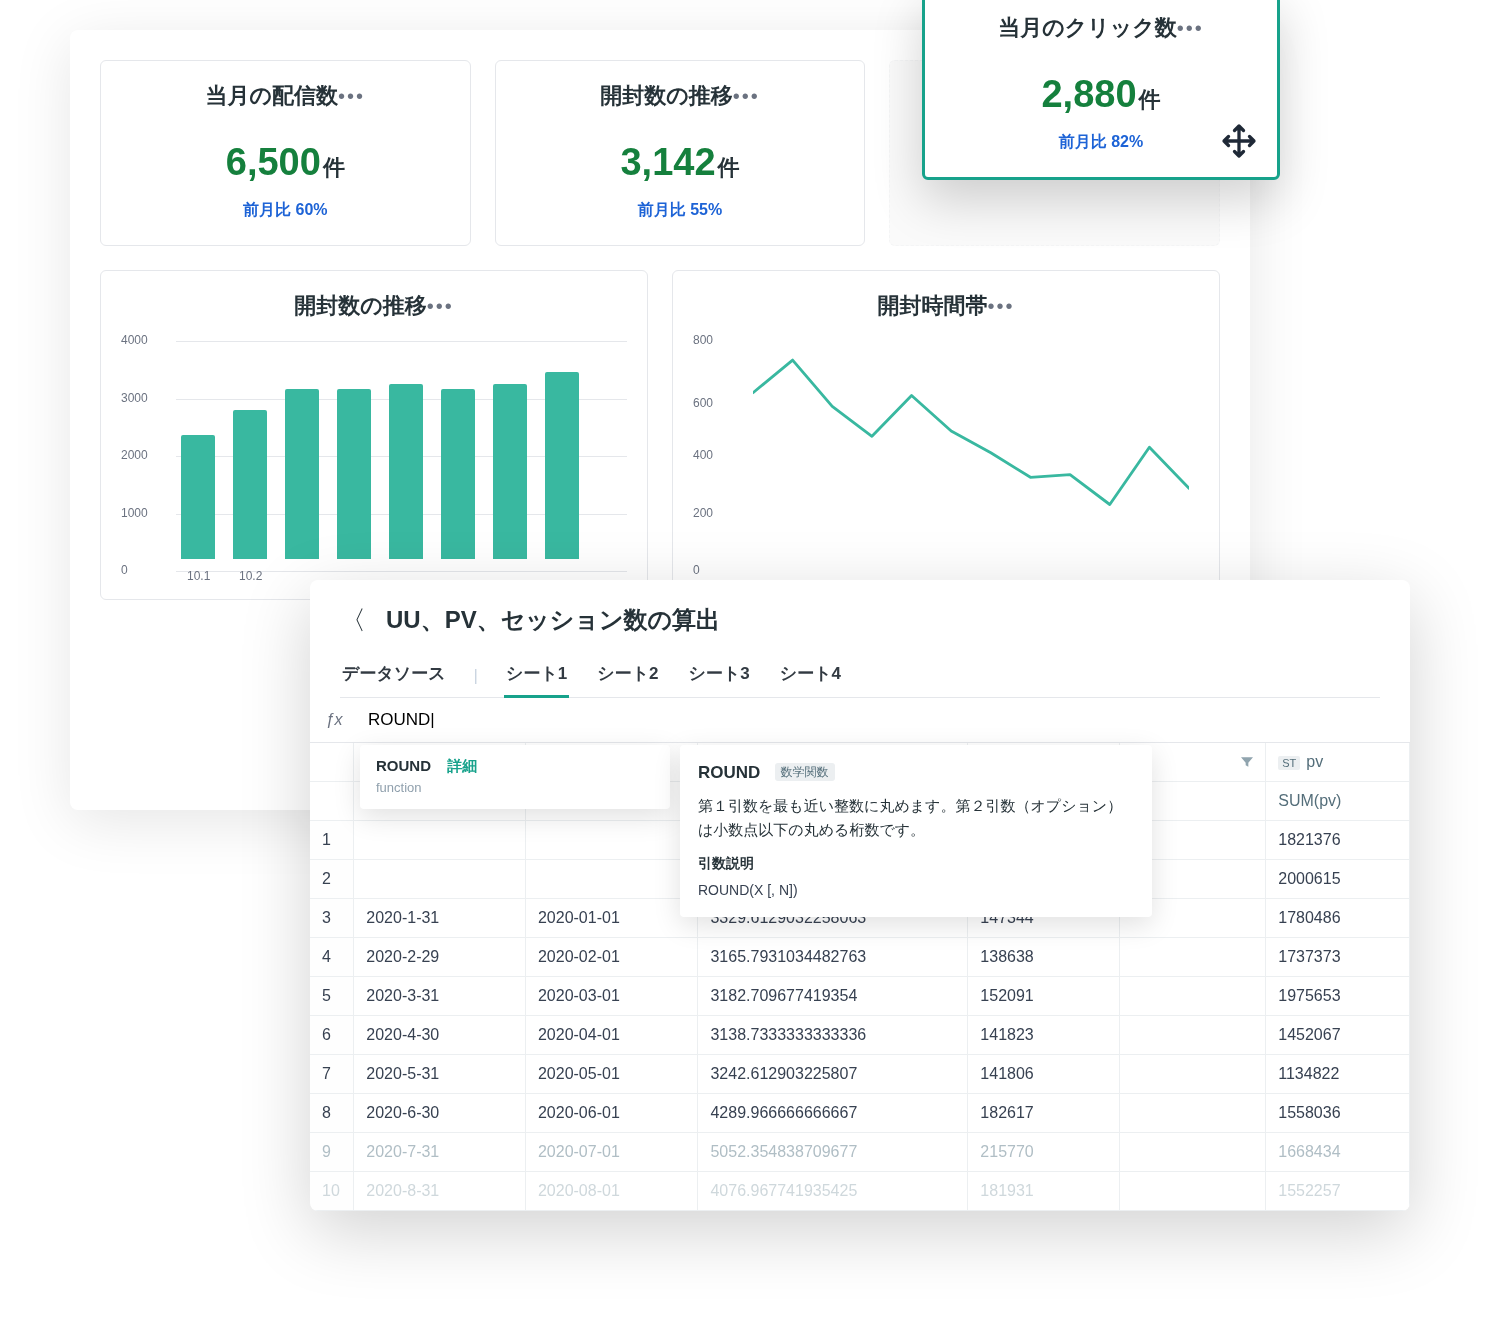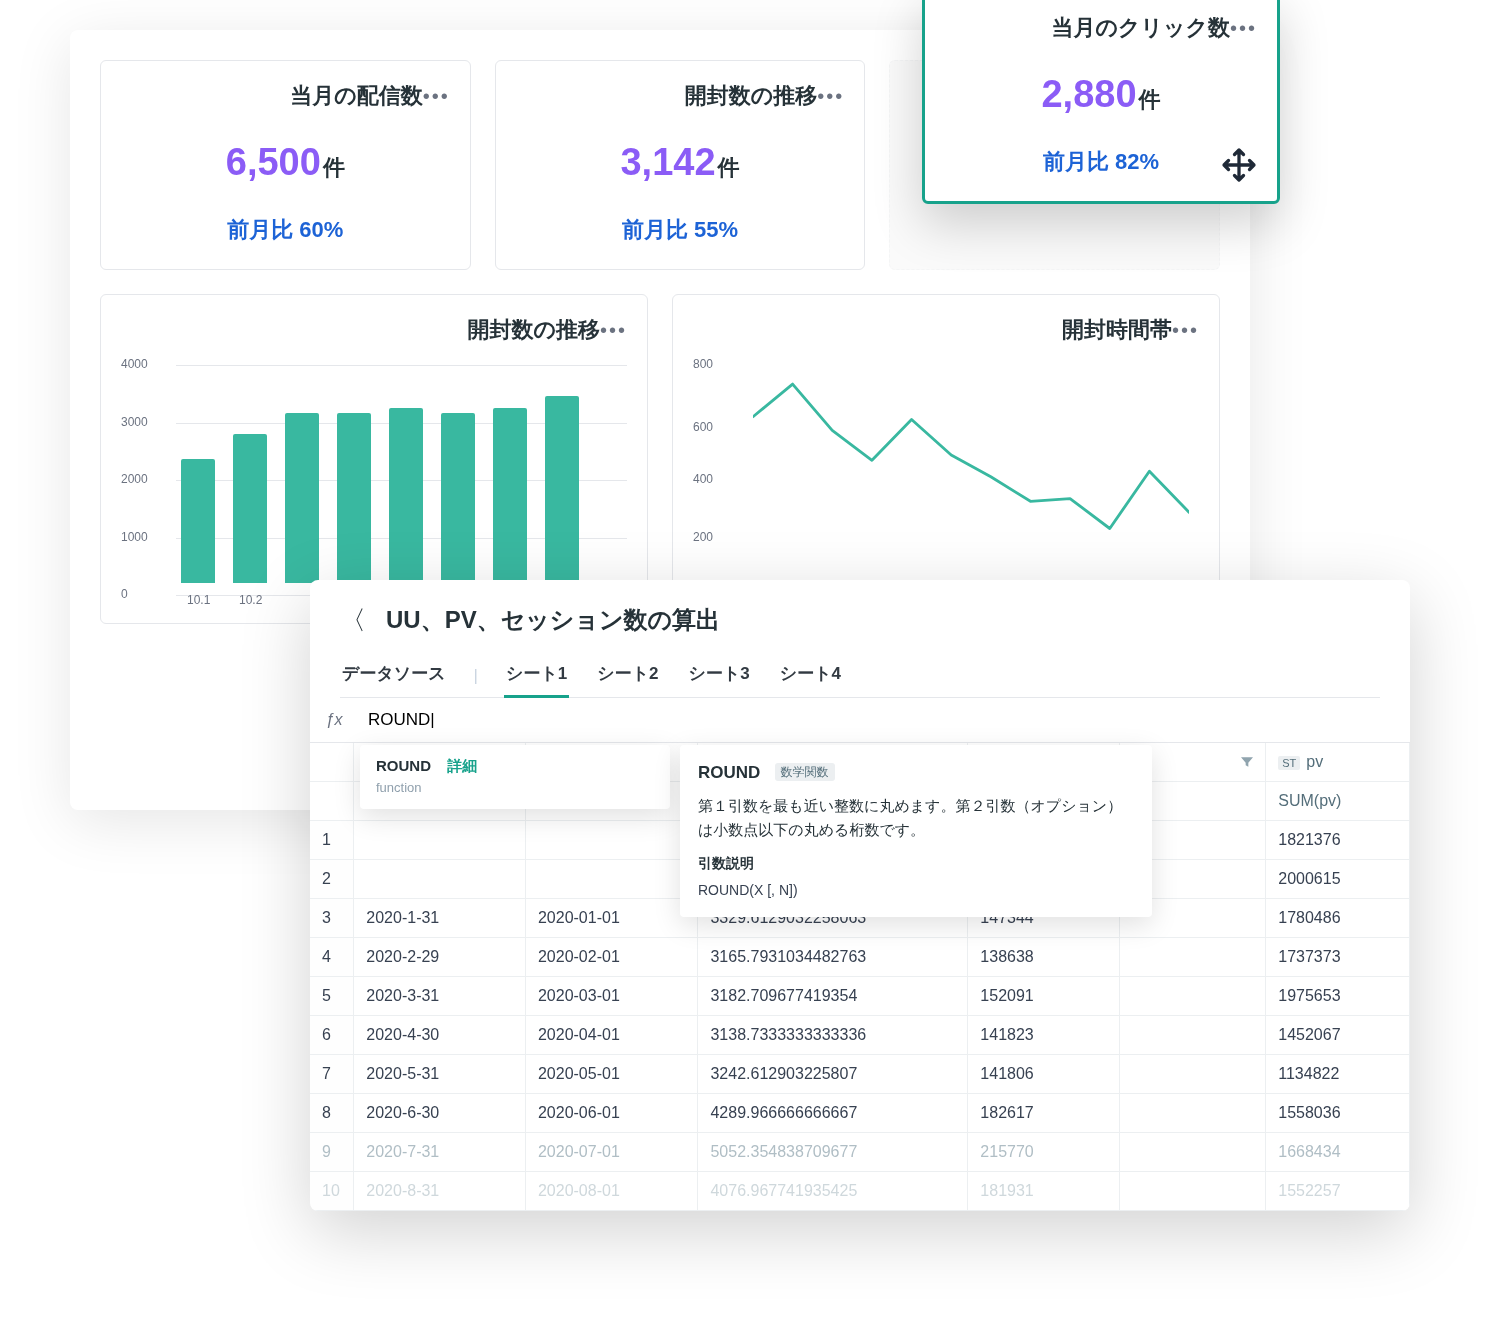--- a/index.html
+++ b/index.html
@@ -32,27 +32,27 @@
     padding: 20px 20px 24px 20px;
     position: relative;
   }
   .kpi-placeholder {
     flex: 1;
     border: 1px dashed #e5e7eb44;
     border-radius: 6px;
     background: #fafafa;
     min-height: 150px;
   }
-  .kpi-head { display: flex; justify-content: flex-end; align-items: center; }
+  .kpi-head { display: flex; justify-content: center; align-items: center; }
   .kpi-title { font-size: 22px; font-weight: 700; color: #263238; }
   .kpi-dots { color: #6b7280; font-size: 20px; letter-spacing: 2px; cursor: pointer; }
   .kpi-value-row { text-align: center; margin-top: 30px; }
-  .kpi-value { font-size: 38px; font-weight: 800; color: #8b5cf6; }
+  .kpi-value { font-size: 38px; font-weight: 800; color: #15803d; }
   .kpi-unit { font-size: 22px; font-weight: 700; margin-left: 2px; }
-  .kpi-sub { text-align: center; color: #1d63d6; font-weight: 700; font-size: 22px; margin-top: 31px; }
+  .kpi-sub { text-align: center; color: #1d63d6; font-weight: 700; font-size: 16px; margin-top: 16px; }
   
   .kpi-float {
     position: absolute;
     right: -30px; 
     top: -40px;
     width: 358px;
     background: #fff;
     border: 3px solid #17a28b;
     border-radius: 6px;
     padding: 20px 20px 24px 20px;

